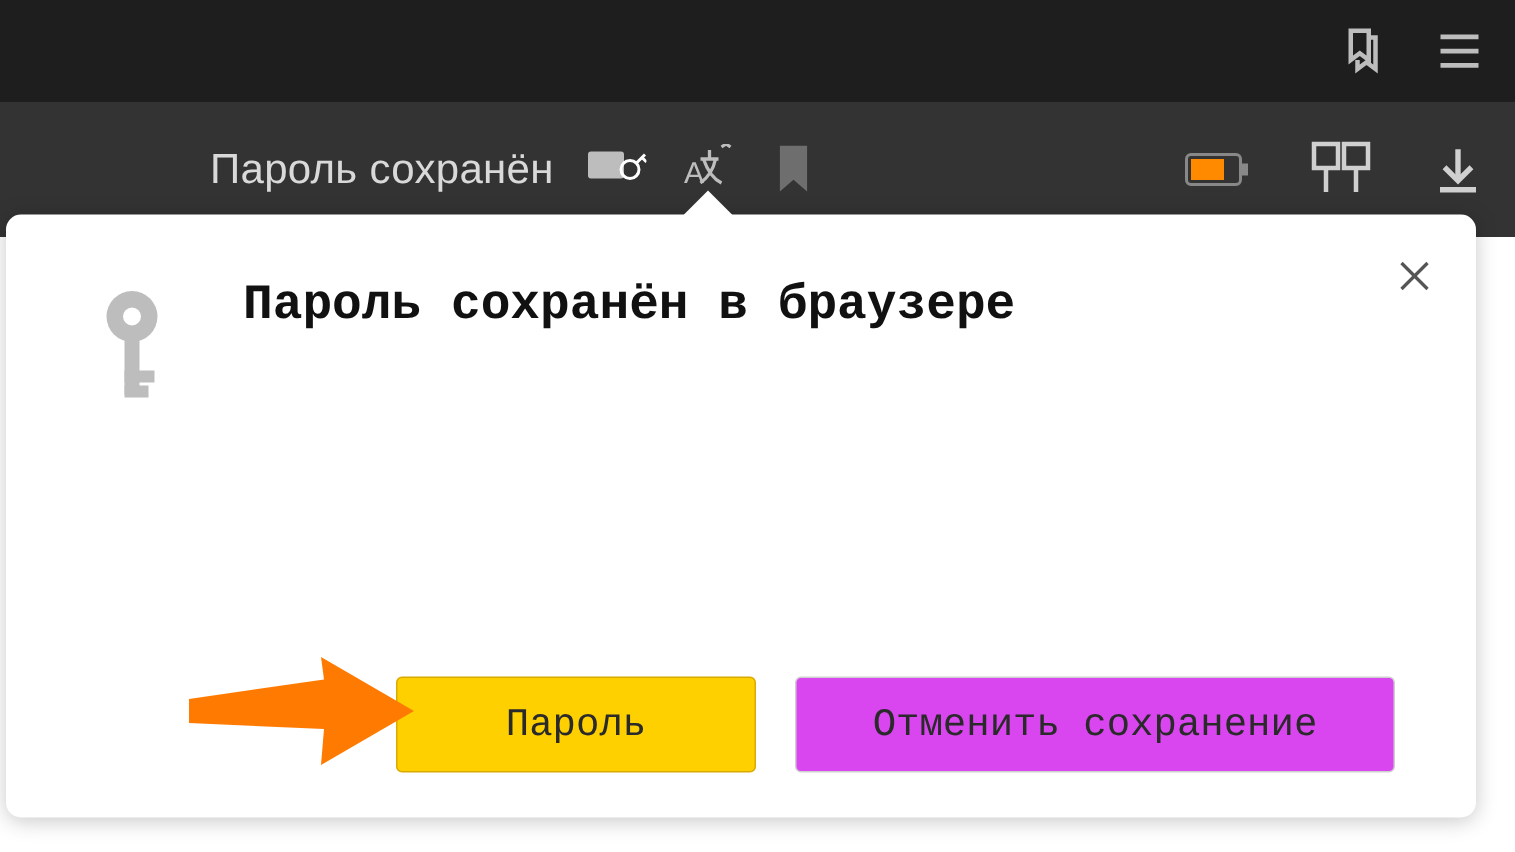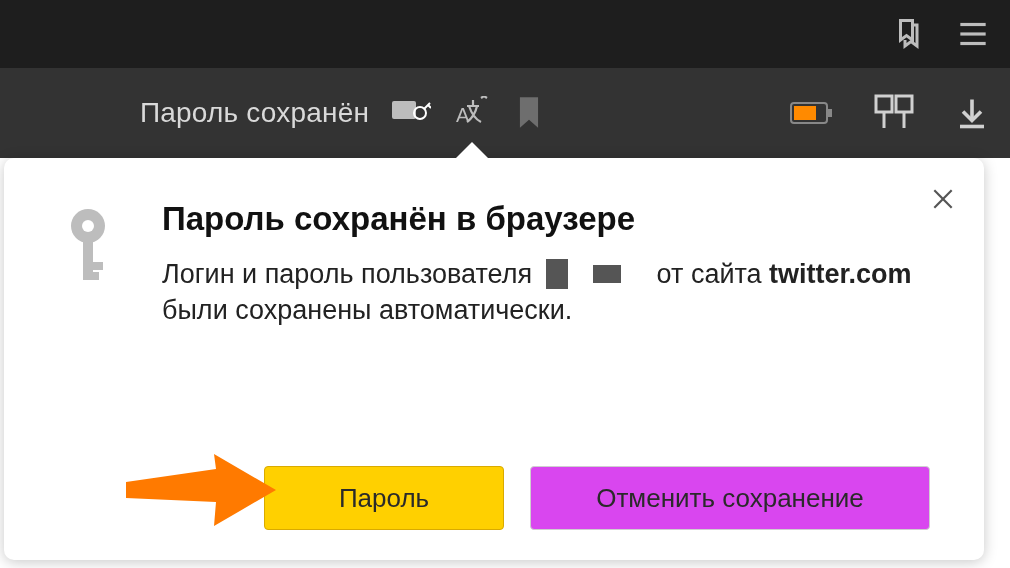--- a/index.html
+++ b/index.html
@@ -40,28 +40,29 @@
     white-space: nowrap;
   }
   .secondbar-right {
     display:flex; align-items:center; gap:40px;
     padding-left: 60px;
   }
   .sb-icon { color: #a9a9a9; display:flex; align-items:center; }
 
   .popup {
     position: absolute;
-    top: 158px;
+    top: 143px;
     left: 4px;
     right: 26px;
     height: 402px;
     background: #ffffff;
     border-radius: 10px;
     box-shadow: 0 2px 14px rgba(0,0,0,0.22);
     padding: 42px 50px 28px 50px;
+    font-family: Liberation Mono, monospace;
   }
   .popup-pointer {
     position:absolute;
     top: -16px;
     left: 450px;
     width: 0; height: 0;
     border-left: 18px solid transparent;
     border-right: 18px solid transparent;
     border-bottom: 18px solid #fff;
   }
@@ -219,28 +220,20 @@
       <svg width="68" height="78" viewBox="0 0 68 78" fill="#bdbdbd">
         <circle cx="34" cy="20" r="17"></circle>
         <circle cx="34" cy="20" r="6" fill="#fff"></circle>
         <rect x="29" y="34" width="10" height="38"></rect>
         <rect x="29" y="56" width="20" height="8"></rect>
         <rect x="29" y="66" width="16" height="8"></rect>
       </svg>
     </div>
     <div class="text-col">
       <div class="popup-title">Пароль сохранён в браузере</div>
-      <div class="popup-body">
-        <span>Логин и пароль пользователя</span>
-        <span class="redact1"></span>
-        <span class="redact2"></span>
-        <span>от сайта</span>
-        <span class="site">twitter.com</span>
-        <span>были сохранены автоматически.</span>
-      </div>
     </div>
   </div>
 
   <div class="button-row">
     <div class="btn btn-primary">Пароль</div>
     <div class="btn btn-secondary">Отменить сохранение</div>
   </div>
 
   <div class="arrow-annotation">
     <svg width="150" height="72" viewBox="0 0 150 72">

